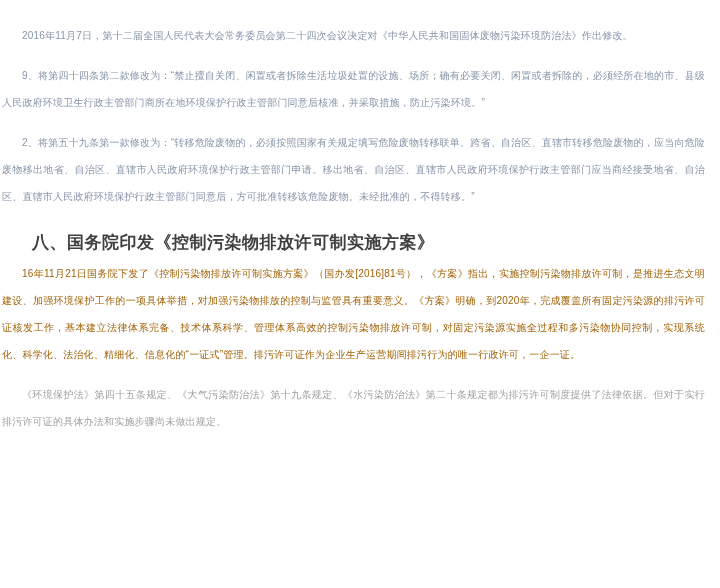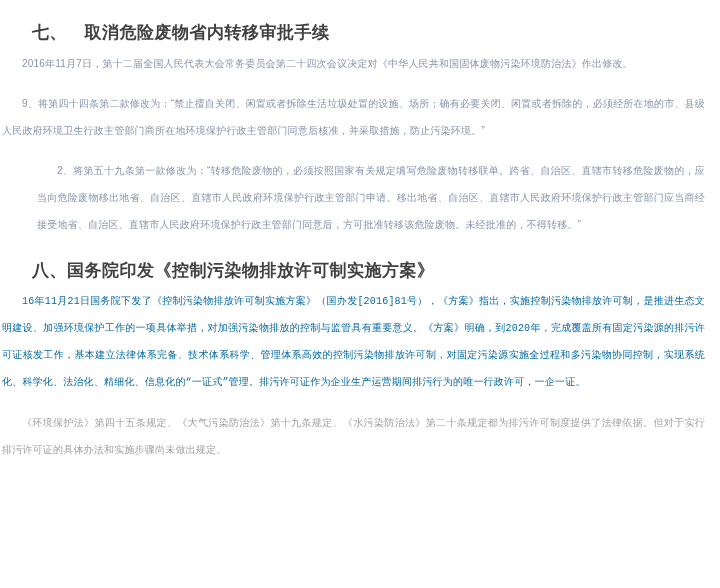--- a/index.html
+++ b/index.html
@@ -36,27 +36,26 @@
     text-indent: 2em;
     text-align: justify;
     letter-spacing: 0.2px;
   }
 </style>
 </head>
 <body style="background: rgb(255, 255, 255);">
 
 <div class="doc">
 
-  <h2 class="hd" style="color: rgb(64, 64, 64);">七、　取消危险废物省内转移审批手续</h2>
 
   <p class="body-para" style="color: rgb(134, 148, 169);">2016年11月7日，第十二届全国人民代表大会常务委员会第二十四次会议决定对《中华人民共和国固体废物污染环境防治法》作出修改。</p>
 
   <p class="body-para" style="color: rgb(134, 148, 169);">9、将第四十四条第二款修改为：“禁止擅自关闭、闲置或者拆除生活垃圾处置的设施、场所；确有必要关闭、闲置或者拆除的，必须经所在地的市、县级人民政府环境卫生行政主管部门商所在地环境保护行政主管部门同意后核准，并采取措施，防止污染环境。”</p>
 
-  <p class="body-para" style="color: rgb(134, 148, 169); margin-left: 35px;">2、将第五十九条第一款修改为：“转移危险废物的，必须按照国家有关规定填写危险废物转移联单。跨省、自治区、直辖市转移危险废物的，应当向危险废物移出地省、自治区、直辖市人民政府环境保护行政主管部门申请。移出地省、自治区、直辖市人民政府环境保护行政主管部门应当商经接受地省、自治区、直辖市人民政府环境保护行政主管部门同意后，方可批准转移该危险废物。未经批准的，不得转移。”</p>
+  <p class="body-para" style="color: rgb(134, 148, 169);">2、将第五十九条第一款修改为：“转移危险废物的，必须按照国家有关规定填写危险废物转移联单。跨省、自治区、直辖市转移危险废物的，应当向危险废物移出地省、自治区、直辖市人民政府环境保护行政主管部门申请。移出地省、自治区、直辖市人民政府环境保护行政主管部门应当商经接受地省、自治区、直辖市人民政府环境保护行政主管部门同意后，方可批准转移该危险废物。未经批准的，不得转移。”</p>
 
   <h2 class="hd hd-second" style="color: rgb(64, 64, 64);">八、国务院印发《控制污染物排放许可制实施方案》</h2>
 
-  <p class="body-para" style="color: #0369a1; font-family: Liberation Mono, monospace;">16年11月21日国务院下发了《控制污染物排放许可制实施方案》（国办发[2016]81号），《方案》指出，实施控制污染物排放许可制，是推进生态文明建设、加强环境保护工作的一项具体举措，对加强污染物排放的控制与监管具有重要意义。《方案》明确，到2020年，完成覆盖所有固定污染源的排污许可证核发工作，基本建立法律体系完备、技术体系科学、管理体系高效的控制污染物排放许可制，对固定污染源实施全过程和多污染物协同控制，实现系统化、科学化、法治化、精细化、信息化的“一证式”管理。排污许可证作为企业生产运营期间排污行为的唯一行政许可，一企一证。</p>
+  <p class="body-para" style="color: #a16207;">16年11月21日国务院下发了《控制污染物排放许可制实施方案》（国办发[2016]81号），《方案》指出，实施控制污染物排放许可制，是推进生态文明建设、加强环境保护工作的一项具体举措，对加强污染物排放的控制与监管具有重要意义。《方案》明确，到2020年，完成覆盖所有固定污染源的排污许可证核发工作，基本建立法律体系完备、技术体系科学、管理体系高效的控制污染物排放许可制，对固定污染源实施全过程和多污染物协同控制，实现系统化、科学化、法治化、精细化、信息化的“一证式”管理。排污许可证作为企业生产运营期间排污行为的唯一行政许可，一企一证。</p>
 
   <p class="body-para" style="color: rgb(158, 159, 161);">《环境保护法》第四十五条规定、《大气污染防治法》第十九条规定、《水污染防治法》第二十条规定都为排污许可制度提供了法律依据。但对于实行排污许可证的具体办法和实施步骤尚未做出规定。</p>
 
 </div>
 
 </body></html>

